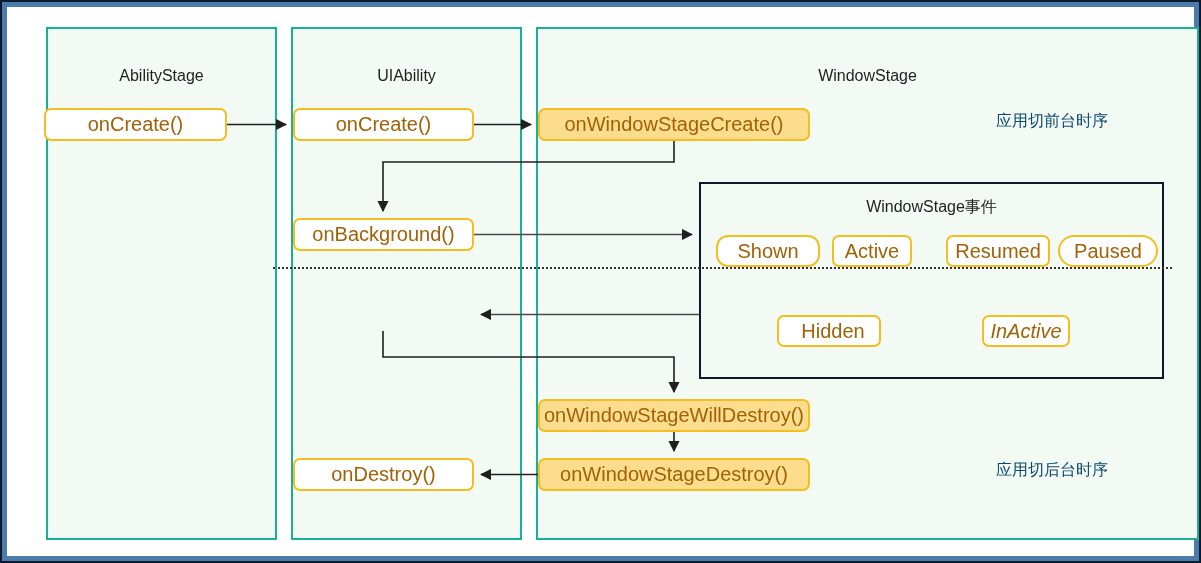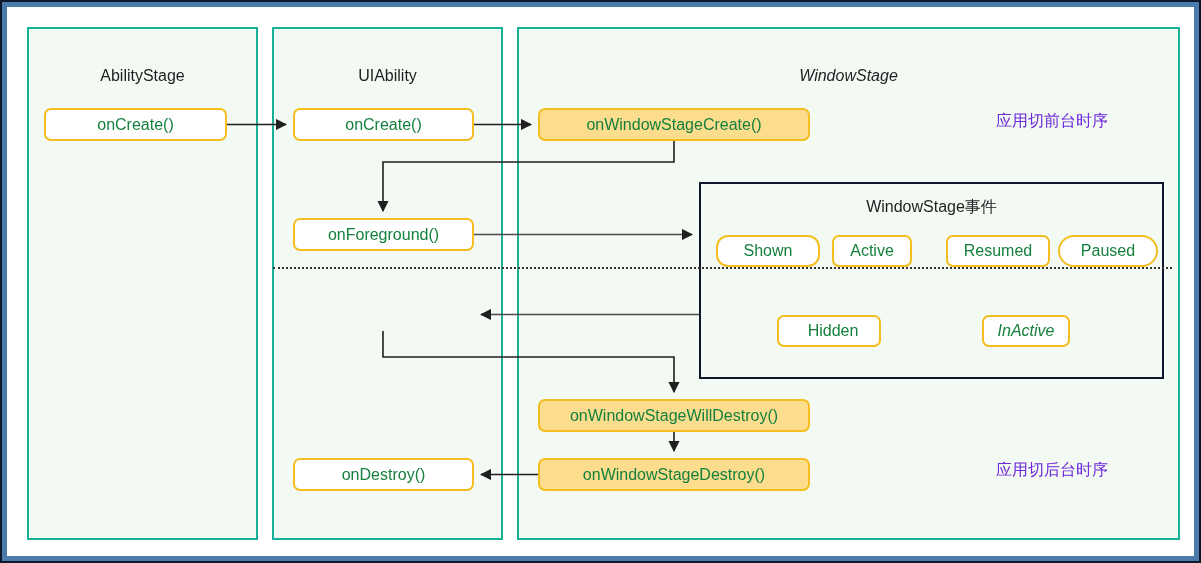--- a/index.html
+++ b/index.html
@@ -18,52 +18,53 @@
     position:absolute;left:5px;top:5px;
     width:1187px;height:549px;
     background:#ffffff;
   }
   
   .panel{
     position:absolute;
     box-sizing:border-box;
     border:2px solid #17b198;
     background:#f3faf4;
+    margin-left:19px;
   }
   .panel-title{
     position:absolute;
     left:0;right:0;
     text-align:center;
     font-size:16px;
     color:#1f1f1f;
     white-space:nowrap;
   }
   
   .node{
     position:absolute;
     box-sizing:border-box;
     border:2px solid #f5bd1f;
     border-radius:7px;
     background:#ffffff;
-    color:#15803d;
-    font-size:16px;
+    color:#a16207;
+    font-size:20px;
     display:flex;align-items:center;justify-content:center;
     white-space:nowrap;
   }
   .node.filled{ background:#fcdd8e; }
   
   #events-box{
     position:absolute;
     box-sizing:border-box;
     border:2px solid #0f172a;
     background:#f3faf4;
   }
   .cn-note{
     position:absolute;
-    font-size:16px;color:#6d28d9;white-space:nowrap;
+    font-size:16px;color:#0c4a6e;white-space:nowrap;
     text-align:center;
   }
   
   #wires{position:absolute;left:0;top:0;width:1187px;height:549px;pointer-events:none;}
   .divider{position:absolute;height:0;border-top:2px dotted #333;}
 </style>
 </head>
 <body>
 
 <div id="frame">
@@ -71,42 +72,42 @@
 
     <div class="panel" style="left:20px;top:20px;width:231px;height:513px;">
       <div class="panel-title" style="top:38px;">AbilityStage</div>
     </div>
 
     <div class="panel" style="left:265px;top:20px;width:231px;height:513px;">
       <div class="panel-title" style="top:38px;">UIAbility</div>
     </div>
 
     <div class="panel" style="left:510px;top:20px;width:663px;height:513px;">
-      <div class="panel-title" style="top:38px;font-style:italic;">WindowStage</div>
+      <div class="panel-title" style="top:38px;">WindowStage</div>
     </div>
 
     <div id="events-box" style="left:692px;top:175px;width:465px;height:197px;">
       <div class="panel-title" style="top:13px;">WindowStage事件</div>
 
       <div class="node" style="left:15px;top:51px;width:104px;height:32px;border-radius:12px;">Shown</div>
       <div class="node" style="left:131px;top:51px;width:80px;height:32px;">Active</div>
       <div class="node" style="left:245px;top:51px;width:104px;height:32px;">Resumed</div>
       <div class="node" style="left:357px;top:51px;width:100px;height:32px;border-radius:16px;">Paused</div>
 
       <div class="node" style="left:76px;top:131px;width:104px;height:32px;padding-left:8px;">Hidden</div>
       <div class="node" style="left:281px;top:131px;width:88px;height:32px;font-style:italic;">InActive</div>
     </div>
 
     <div class="node" style="left:37px;top:101px;width:183px;height:33px;">onCreate()</div>
 
     <div class="node" style="left:286px;top:101px;width:181px;height:33px;">onCreate()</div>
 
     <div class="node filled" style="left:531px;top:101px;width:272px;height:33px;text-align:center;">onWindowStageCreate()</div>
 
-    <div class="node" style="left:286px;top:211px;width:181px;height:33px;">onForeground()</div>
+    <div class="node" style="left:286px;top:211px;width:181px;height:33px;">onBackground()</div>
 
 
     <div class="node filled" style="left:531px;top:392px;width:272px;height:33px;">onWindowStageWillDestroy()</div>
 
     <div class="node filled" style="left:531px;top:451px;width:272px;height:33px;">onWindowStageDestroy()</div>
 
     <div class="node" style="left:286px;top:451px;width:181px;height:33px;">onDestroy()</div>
 
     <div class="cn-note" style="left:970px;top:104px;width:150px;">应用切前台时序</div>
 

